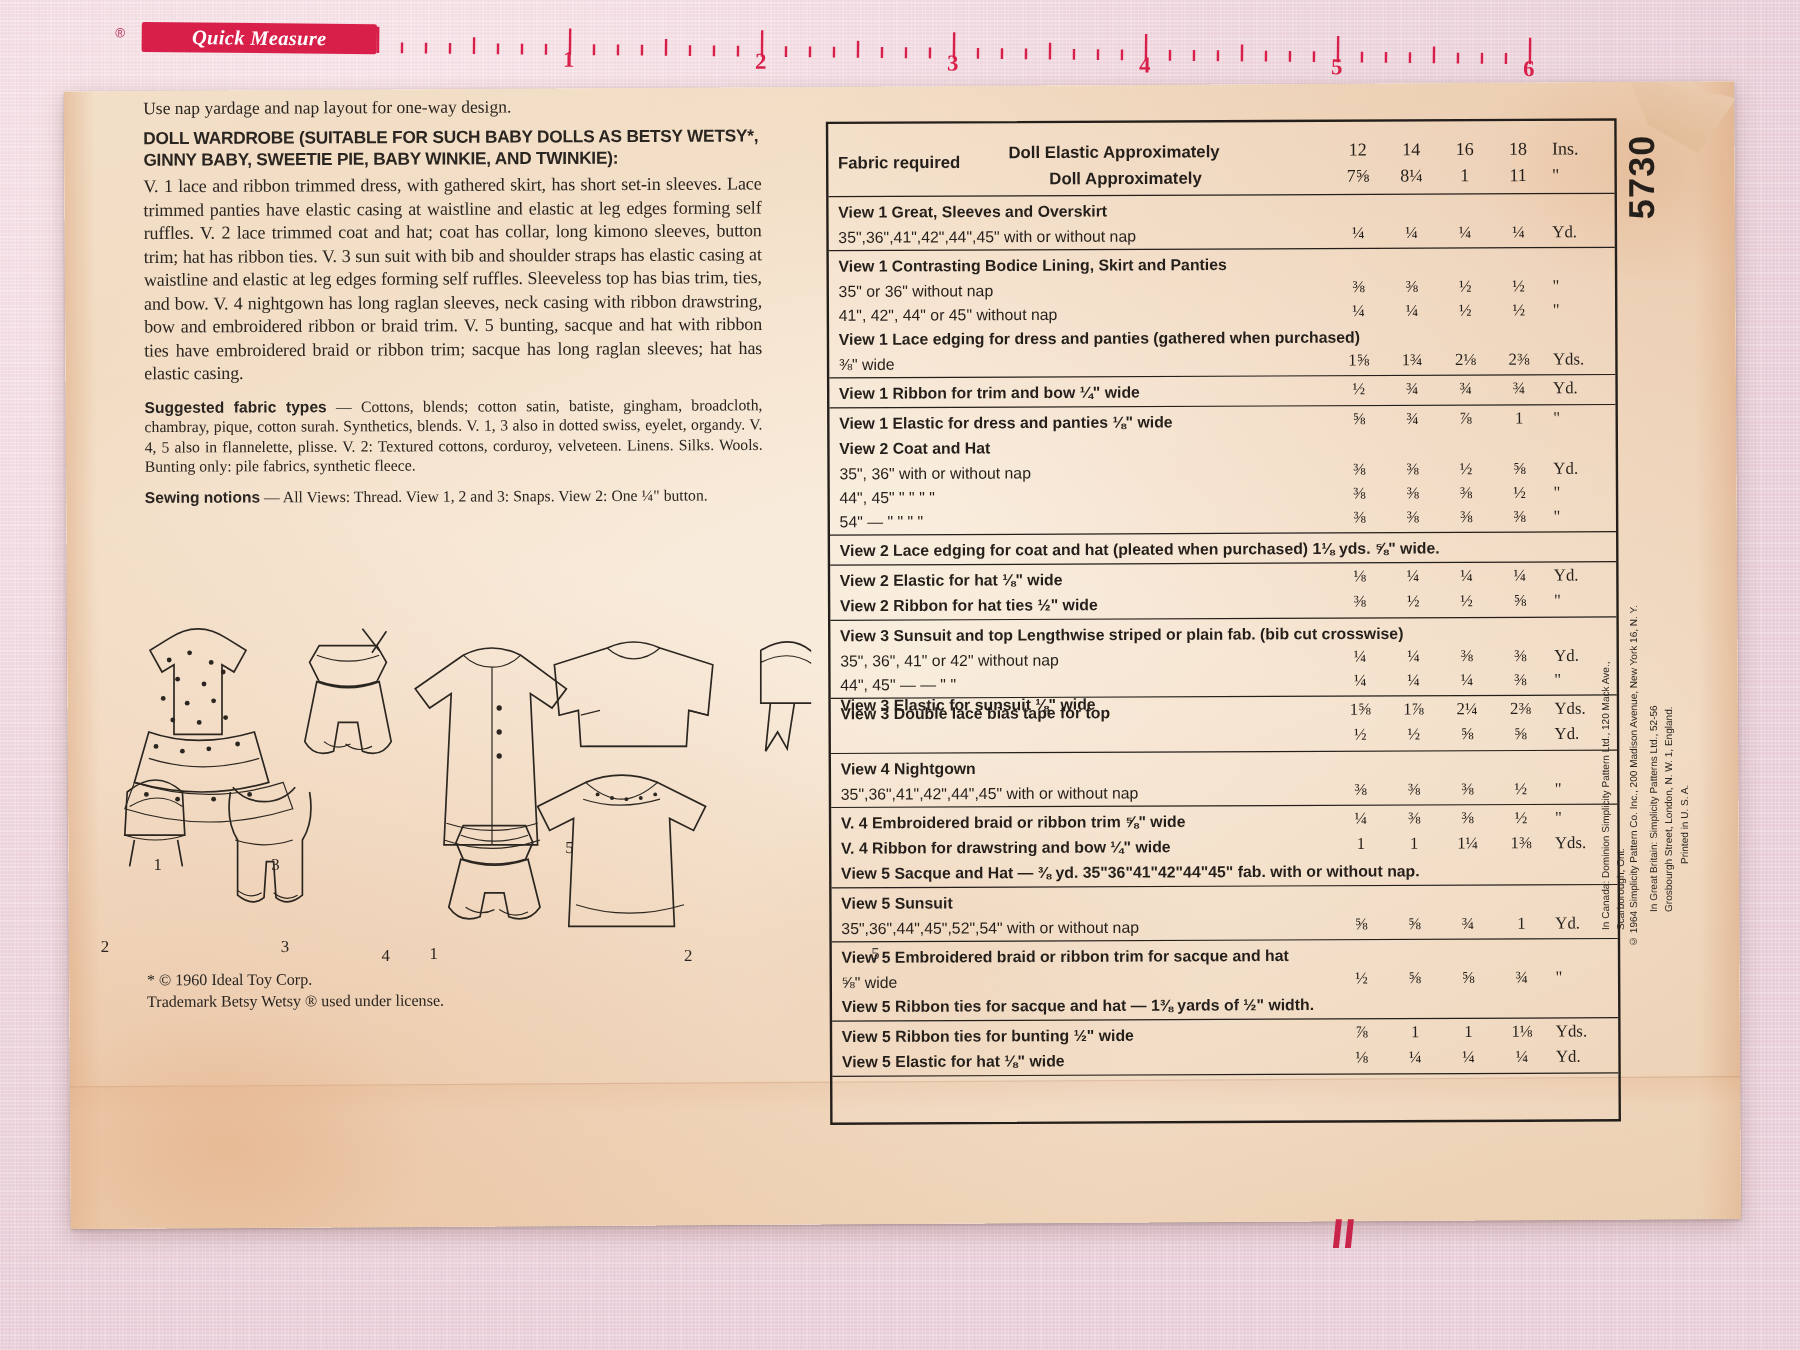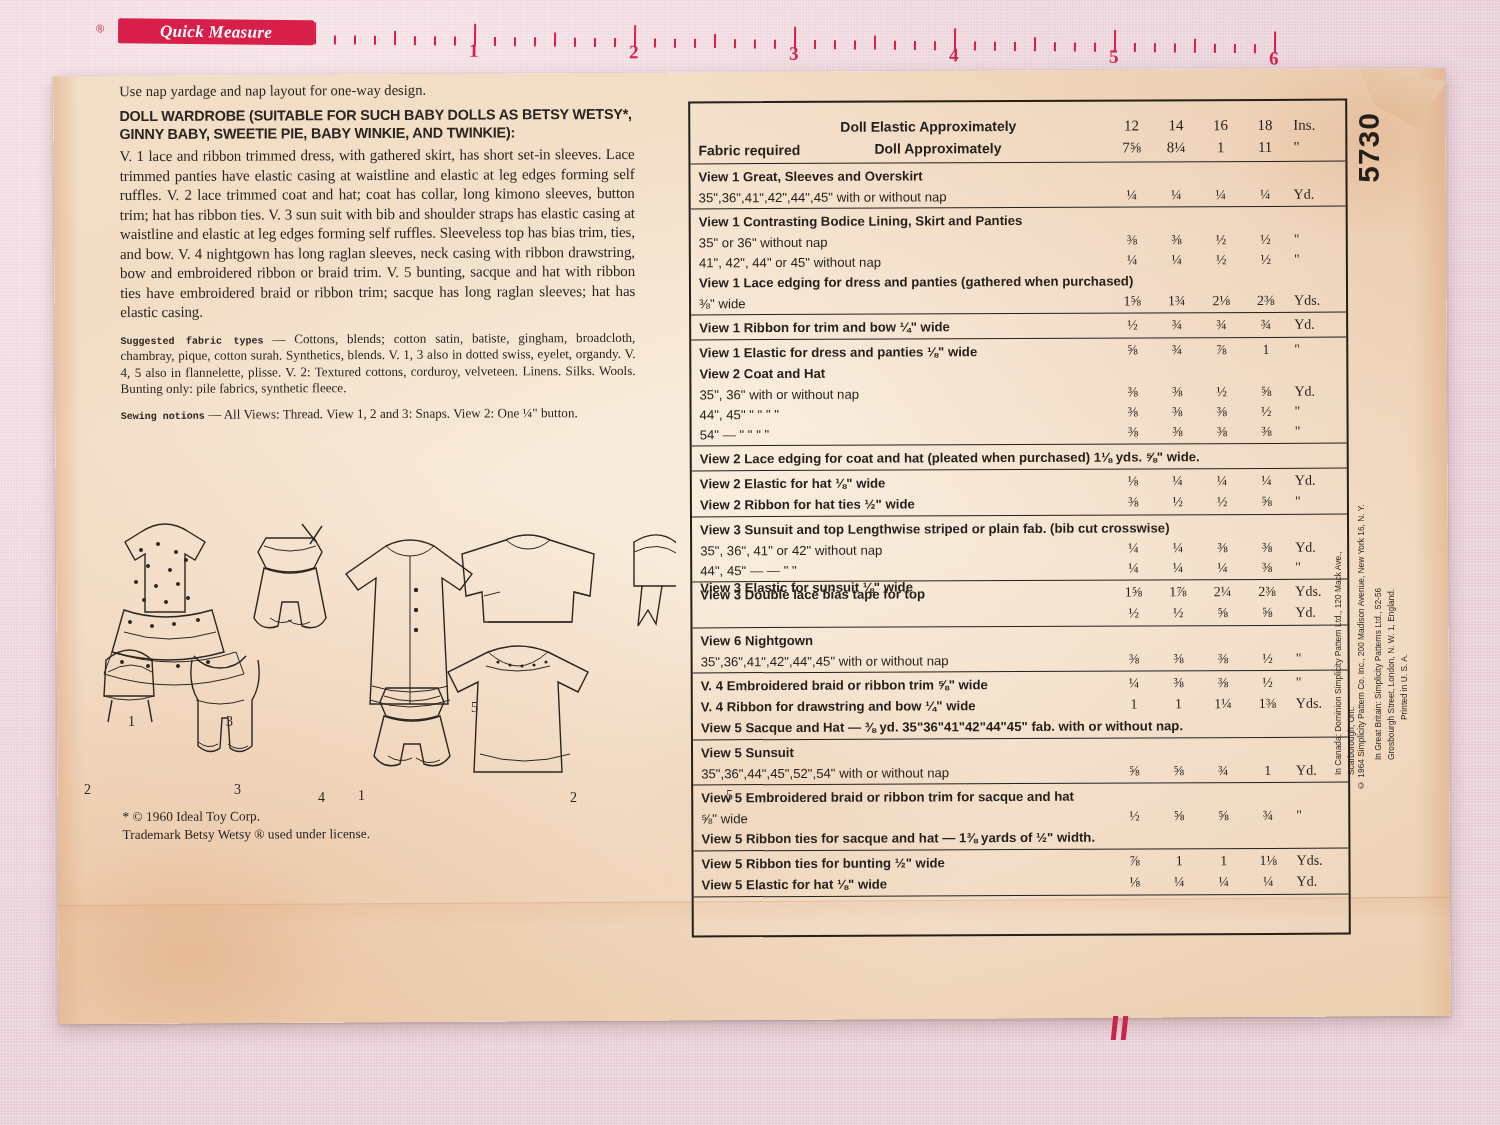--- a/index.html
+++ b/index.html
@@ -171,22 +171,22 @@
     text-align: justify;
     letter-spacing: -0.1px;
   }
   .section {
     margin-top: 9px;
     font-size: 13.1px;
     line-height: 1.26;
     text-align: justify;
   }
   .section b {
-    font-family: Liberation Mono, monospace;
-    font-size: 10px;
+    font-family: Liberation Sans, sans-serif;
+    font-size: 13px;
     margin-top: 12px;
   }
   .footnote {
     position: absolute;
     left: 0;
     top: 725px;
     font-size: 13.4px;
     line-height: 1.35;
   }
 
@@ -542,21 +542,21 @@
   <span class="fig-num" style="left:-2px;top:272px;">2</span>
   <span class="fig-num" style="left:148px;top:272px;">3</span>
   <span class="fig-num" style="left:272px;top:278px;">1</span>
   <span class="fig-num" style="left:484px;top:280px;">2</span>
   <span class="fig-num" style="left:640px;top:278px;">5</span>
 </div>
 
 <div class="chart">
   <div class="chart-inner" id="chart-inner">
 
-    <div class="rl bold" style="left:8px;top:39px;font-size:14px;text-align:right;">Fabric required</div>
+    <div class="rl bold" style="left:8px;top:24px;font-size:14px;text-align:right;">Fabric required</div>
     <div class="rl bold" style="left:150px;top:16px;font-size:14px;">Doll Elastic Approximately</div>
     <div class="rl bold" style="left:184px;top:38px;font-size:14px;">Doll Approximately</div>
     <div class="vals" style="top:16px;width:230px;">
       <span class="hdr-num">12</span>
       <span class="hdr-num">14</span>
       <span class="hdr-num">16</span>
       <span class="hdr-num">18</span>
       <span class="hdr-num">Ins.</span>
     </div>
     <div class="vals" style="top:38px;width:230px;">
@@ -695,21 +695,21 @@
         </div>
         <div class="rl" style="left: 8px; top: 477px;"><span class="bold">View 3  </span><span class="bold">Elastic for sunsuit  ⅛" wide</span></div>
         <div class="vals" style="top: 504px; width: 230px;">
           <span>½</span>
           <span>½</span>
           <span>⅝</span>
           <span>⅝</span>
           <span>Yd.</span>
         </div>
         <div class="hr" style="top: 524px;"></div>
-        <div class="rl" style="left: 8px; top: 530px;"><span class="bold">View 6  </span><span class="bold">Nightgown</span></div>
+        <div class="rl" style="left: 8px; top: 530px;"><span class="bold">View 4  </span><span class="bold">Nightgown</span></div>
         <div class="rl" style="left: 8px; top: 551px; font-family: &quot;Liberation Sans&quot;, sans-serif;">35",36",41",42",44",45" with or without nap</div>
         <div class="vals" style="top: 550px; width: 230px;">
           <span>⅜</span>
           <span>⅜</span>
           <span>⅜</span>
           <span>½</span>
           <span>"</span>
         </div>
         <div class="hr" style="top: 569px;"></div>
         <div class="rl" style="left: 8px; top: 575px;"><span class="bold">V. 4  </span><span class="bold">Embroidered braid or ribbon trim ⅝" wide</span></div>

